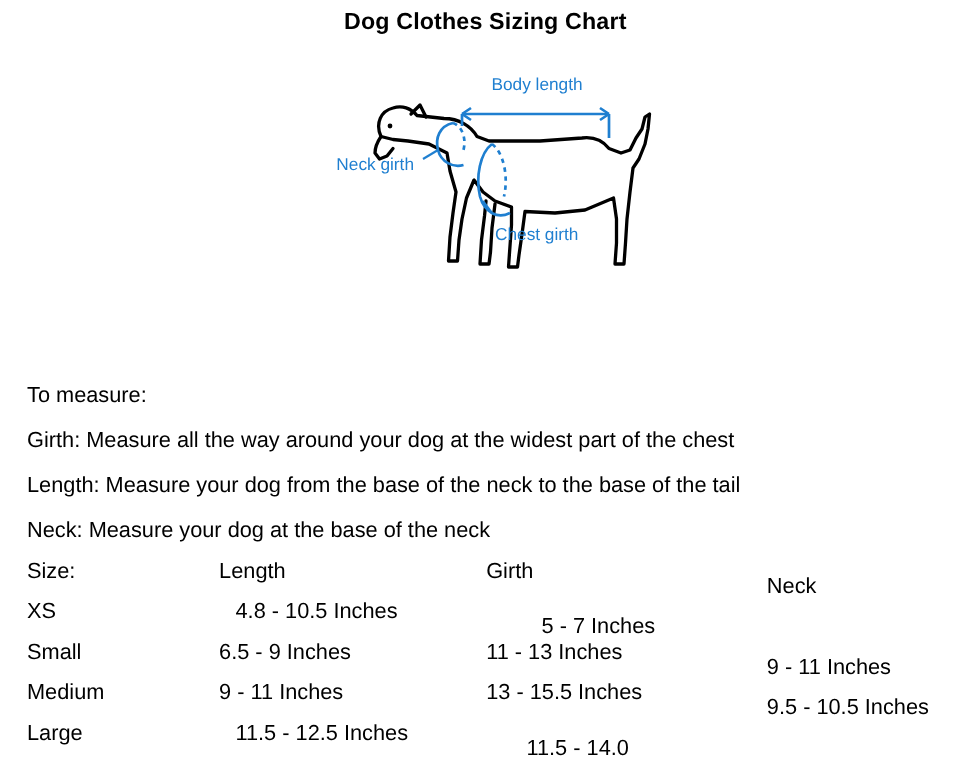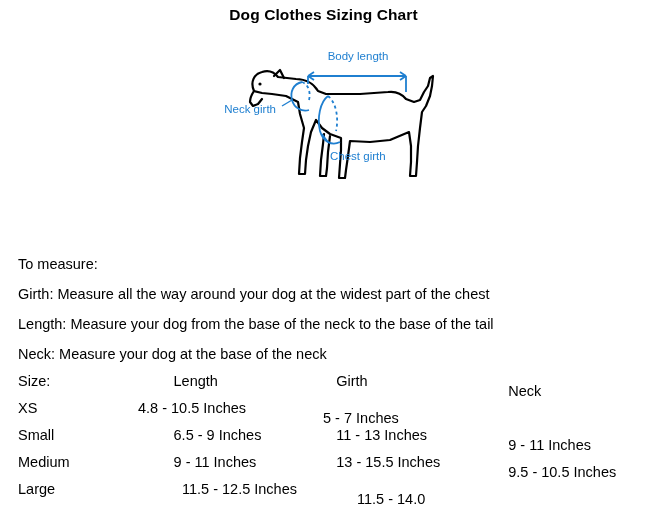--- a/index.html
+++ b/index.html
@@ -54,23 +54,24 @@
     position: absolute;
     left: 18px;
     top: 368px;
     width: 625px;
   }
   .table .row {
     display: flex;
     font-size: 14.5px;
     line-height: 27px;
     height: 27px;
+    gap: 19px;
   }
   .table .c0 { width: 120px; }
-  .table .c1 { width: 175px; margin-left: 44px; }
+  .table .c1 { width: 175px; }
   .table .c2 { width: 185px; }
   .table .c3 { width: 145px; margin-top: 10px; }
   .label-blue {
     fill: #1f7fd0;
     font-family: "Liberation Sans", sans-serif;
     font-size: 11.5px;
   }
 </style>
 </head>
 <body>

